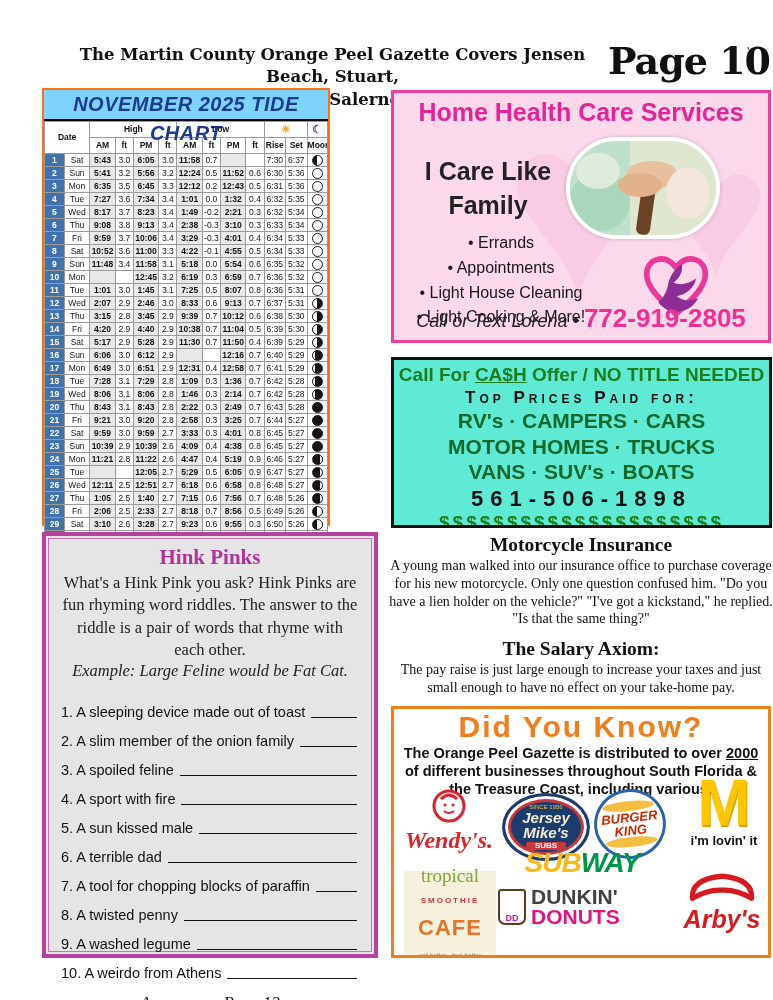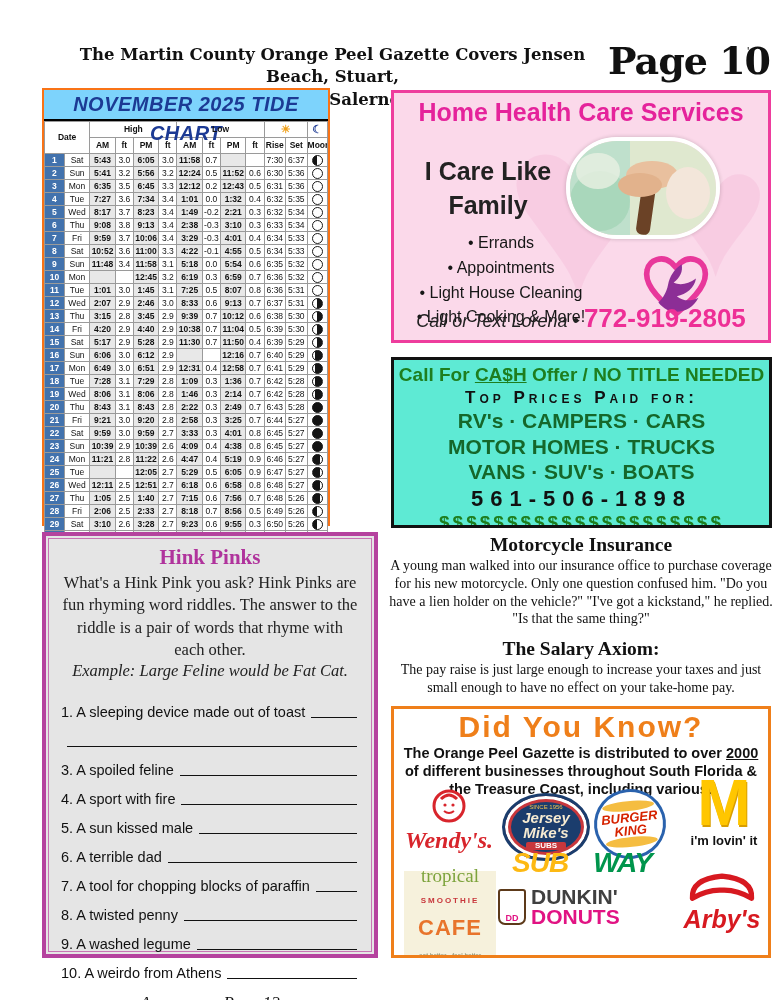--- a/index.html
+++ b/index.html
@@ -109,21 +109,21 @@
   .mcd-tag{font-weight:700;font-size:13px;color:#111;}
   
   .tsc-box{width:92px;height:84px;background:#f6f1dc;display:flex;flex-direction:column;justify-content:center;line-height:1.05;gap:11px;}
   .tsc-l1{font-family:"Liberation Serif",serif;font-size:19px;color:#7da33c;}
   .tsc-l2{font-size:8px;letter-spacing:2px;color:#c8373c;font-weight:700;}
   .tsc-l3{font-size:22px;font-weight:700;color:#e8742c;letter-spacing:1px;}
   .tsc-tag{font-size:6.5px;color:#8a8a6a;margin-top:3px;}
   
   .sub-text{font-style:italic;font-weight:800;font-size:28px;letter-spacing:-1px;line-height:1;}
   .sub-y{color:#fdb913;}
-  .sub-g{color:#00954c;padding-left:25px;}
+  .sub-g{color:#00954c;}
   
   .dd-wrap{display:flex;align-items:center;gap:5px;}
   .dd-cup{width:24px;height:32px;background:#fff;border:2.5px solid #5d3a1a;border-radius:3px 3px 7px 7px;
           display:flex;align-items:flex-end;justify-content:center;font-weight:800;font-size:9px;color:#e11383;}
   .dd-text{font-weight:800;font-size:21px;line-height:.95;text-align:left;}
   .dd-l1{color:#404040;}
   .dd-l2{color:#e11383;}
   
   .arbys-name{font-style:italic;font-weight:800;font-size:25px;color:#d71920;line-height:1;}
 </style>
@@ -684,20 +684,21 @@
     <div class="hink-inner">
       <div class="hink-title">Hink Pinks</div>
       <div class="hink-intro">What's a Hink Pink you ask? Hink Pinks are fun rhyming word riddles. The answer to the riddle is a pair of words that rhyme with each other.</div>
       <div class="hink-example">Example:  Large Feline would be Fat Cat.</div>
       <div class="hink-list">
           <div class="hp-item">
             <span class="hp-q">1. A sleeping device made out of toast</span>
             <span class="hp-blank"></span>
           </div>
           <div class="hp-item">
+            <span class="hp-q">2. A slim member of the onion family</span>
             <span class="hp-blank"></span>
           </div>
           <div class="hp-item">
             <span class="hp-q">3. A spoiled feline</span>
             <span class="hp-blank"></span>
           </div>
           <div class="hp-item">
             <span class="hp-q">4. A sport with fire</span>
             <span class="hp-blank"></span>
           </div>

